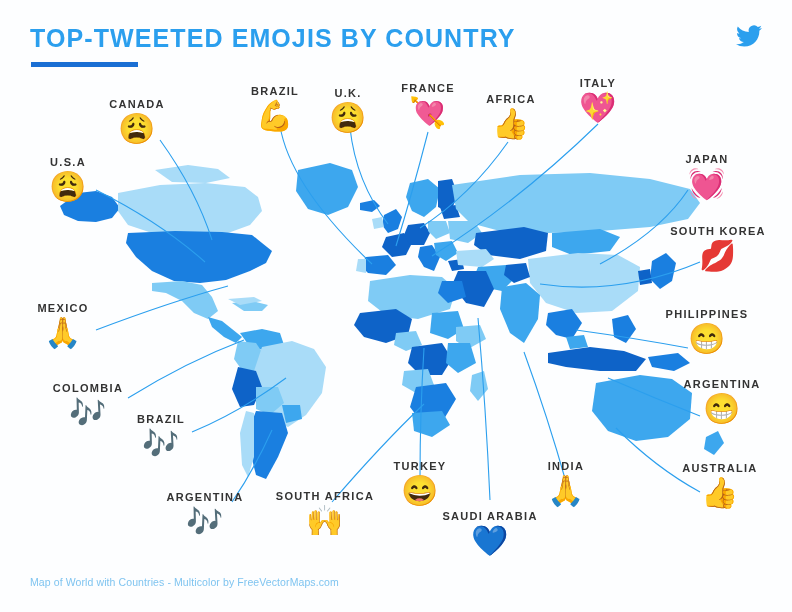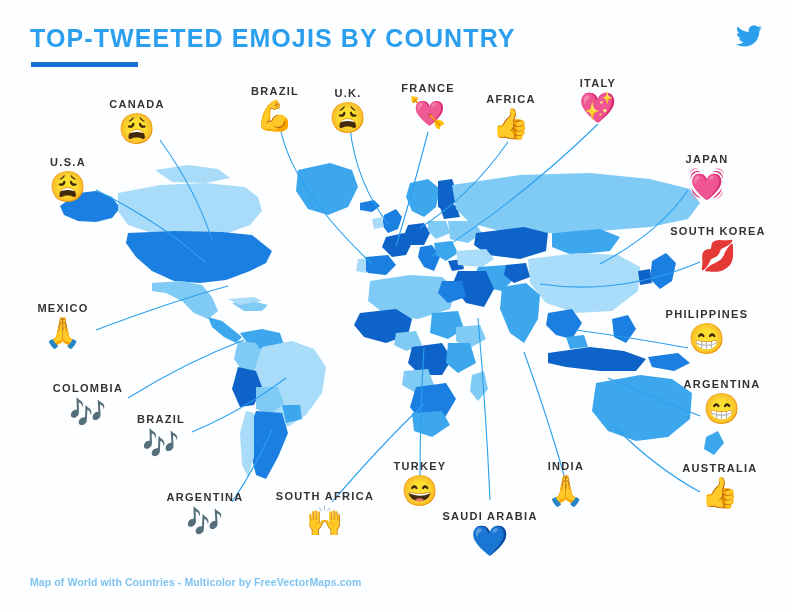--- a/index.html
+++ b/index.html
@@ -86,21 +86,21 @@
   
   #footer {
     position: absolute;
     left: 30px;
     bottom: 22px;
     color: #7FC4F0;
     font-size: 10.5px;
     line-height: 15px;
     letter-spacing: 0.1px;
   }
-  .footer-line { white-space: nowrap; font-weight: bold; }
+  .footer-line { white-space: nowrap; }
 </style>
 </head>
 <body>
 
 <div id="infographic">
 
   <div id="header-title">TOP-TWEETED EMOJIS BY COUNTRY</div>
   <div id="title-underline"></div>
   <div id="twitter-bird">
     <svg viewBox="0 0 24 24" width="30" height="26" aria-hidden="true">

